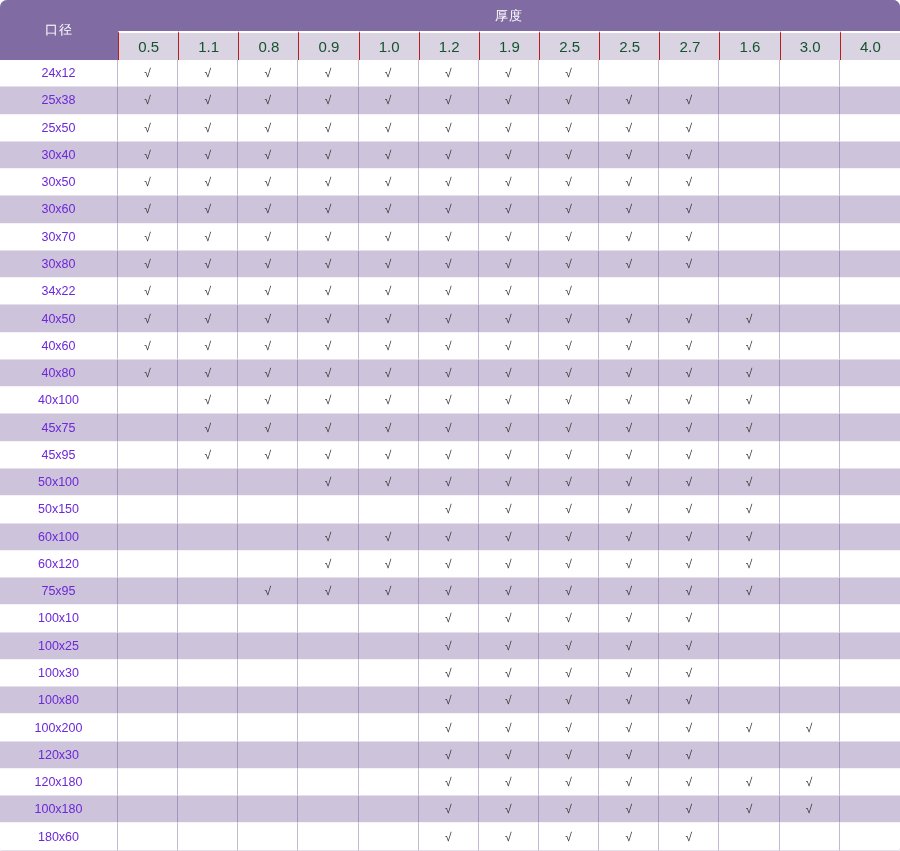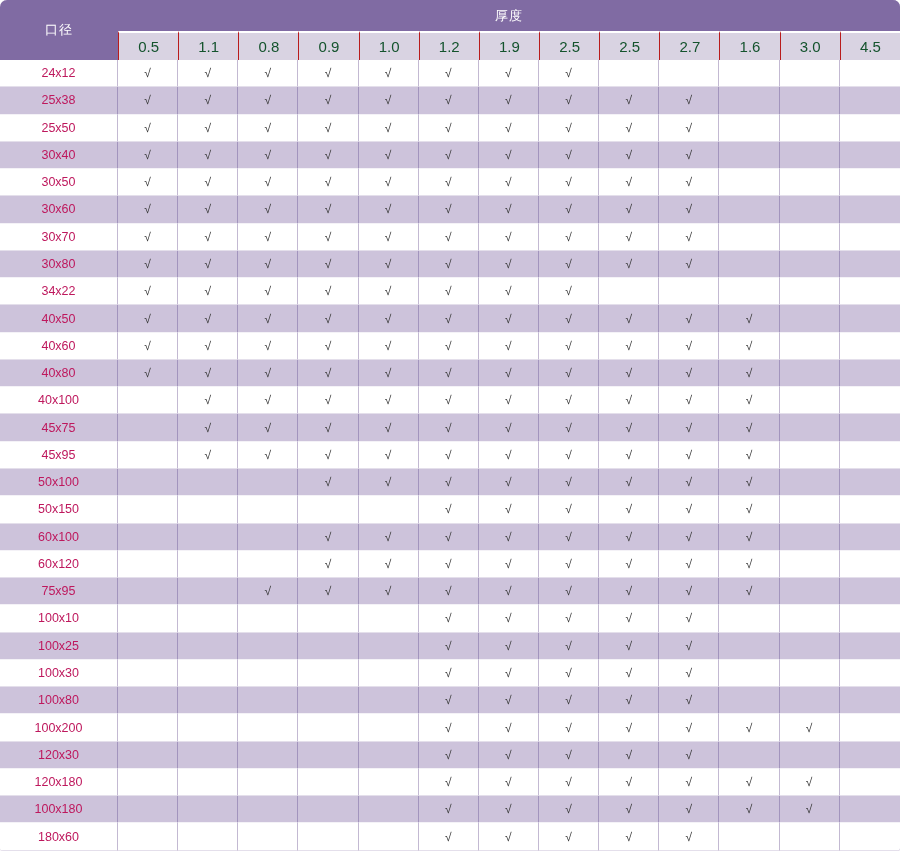--- a/index.html
+++ b/index.html
@@ -35,21 +35,21 @@
     height:27px;background:var(--header-light);color:#14532d;
     font-size:15px;border-left:1px solid #b91c1c;border-top:2px solid #ffffff;
   }
   tbody td{
     text-align:center;vertical-align:middle;
     font-size:12px;color:var(--check-color);
     border-right:1px solid var(--grid-line);
     border-bottom:1px solid #e4dfeb;
     background:#ffffff;
   }
-  tbody td.size{font-size:12.5px;color:#be185d;}
+  tbody td.size{font-size:12.5px;color:#6d28d9;}
   tbody tr.stripe td{
     background:var(--stripe-purple);
     border-right-color:var(--stripe-grid-line);
     border-bottom-color:#f4f2f7;
   }
   tbody tr td:first-child{border-left:none;}
   tbody tr td:last-child{border-right:none;}
 </style>
 </head>
 <body>
@@ -83,21 +83,21 @@
           <th>0.8</th>
           <th>0.9</th>
           <th>1.0</th>
           <th>1.2</th>
           <th>1.9</th>
           <th>2.5</th>
           <th>2.5</th>
           <th>2.7</th>
           <th>1.6</th>
           <th>3.0</th>
-          <th>4.5</th>
+          <th>4.0</th>
         </tr>
     </thead>
     <tbody id="table-body">
         <tr>
           <td class="size">24x12</td>
           <td>√</td>
           <td>√</td>
           <td>√</td>
           <td>√</td>
           <td>√</td>

